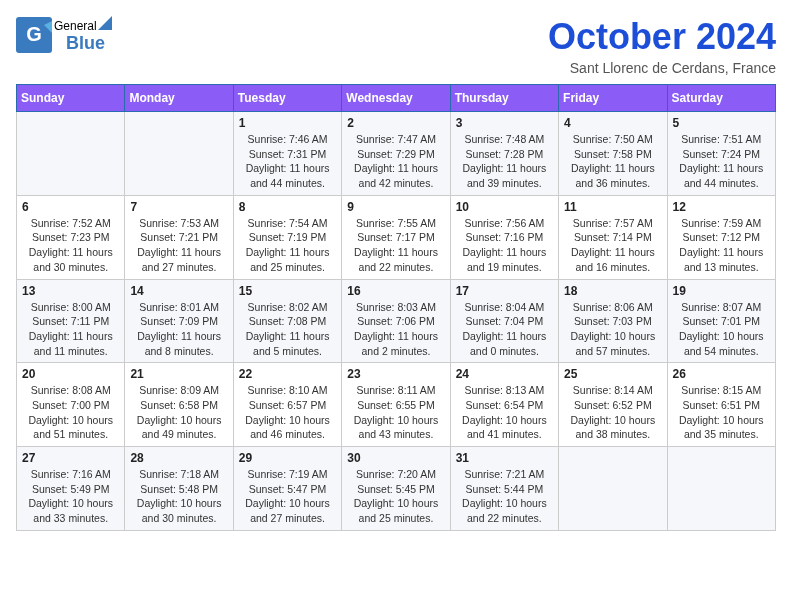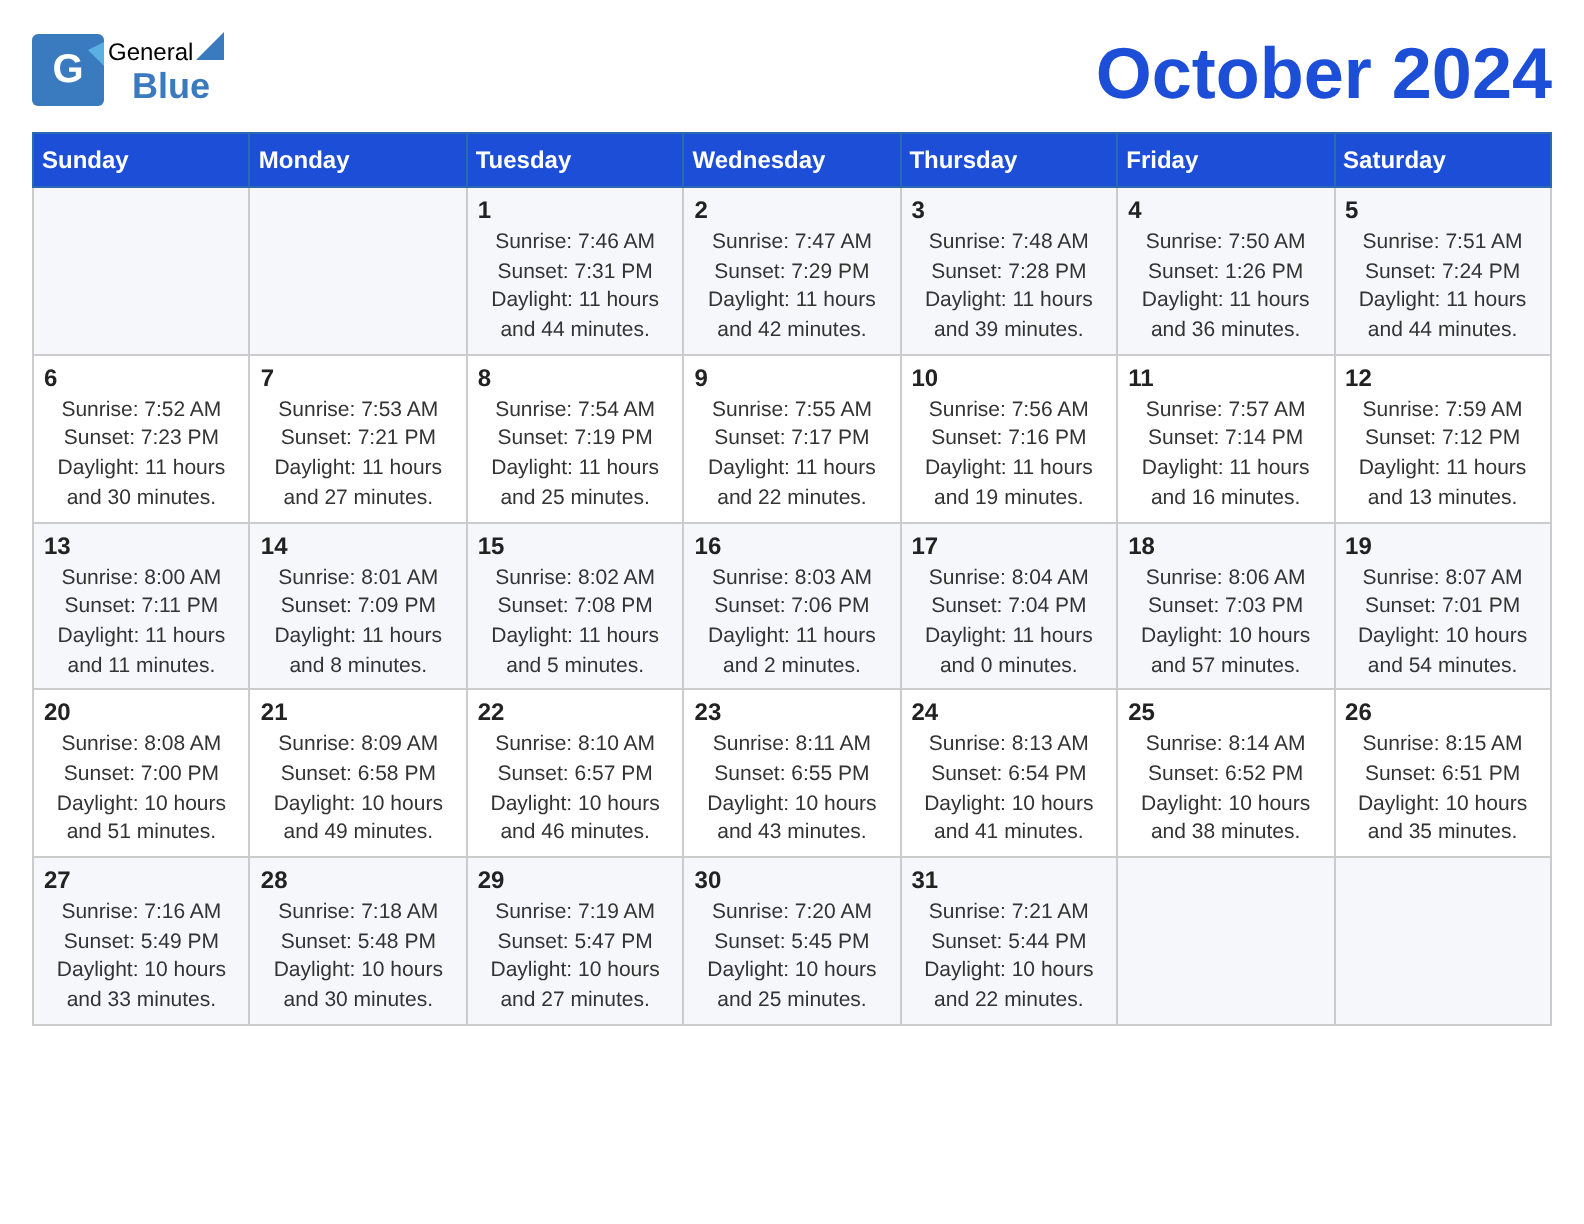--- a/index.html
+++ b/index.html
@@ -33,21 +33,21 @@
       font-size: 14px;
       color: #555;
       margin-top: 2px;
     }
     .calendar {
       width: 100%;
       border-collapse: collapse;
       font-size: 11px;
     }
     .calendar thead tr th {
-      background-color: #1d4ed8;
+      background-color: #8b5cf6;
       color: #fff;
       padding: 6px 4px;
       text-align: left;
       font-size: 12px;
       font-weight: bold;
       border: 1px solid #2a6aaf;
     }
     .calendar tbody tr td {
       border: 1px solid #ccc;
       padding: 4px 5px;
@@ -105,20 +105,21 @@
           </svg>
         </div>
         <div>
           <span style="font-size:18px; font-weight:bold; color:#3a7abf;margin-left:12px;">Blue</span>
         </div>
       </div>
     </div>
   </div>
   <div class="title-section">
     <div class="month-title">October 2024</div>
+    <div class="location">Sant Llorenc de Cerdans, France</div>
   </div>
 </div>
 
 <table class="calendar">
   <thead>
     <tr>
     <th>Sunday</th>
         <th>Monday</th>
         <th>Tuesday</th>
         <th>Wednesday</th>
@@ -152,21 +153,21 @@
           <div class="day-info">
             <div>Sunrise: 7:48 AM</div>
             <div>Sunset: 7:28 PM</div>
             <div>Daylight: 11 hours and 39 minutes.</div>
           </div>
         </td>
         <td>
           <span class="day-number">4</span>
           <div class="day-info">
             <div>Sunrise: 7:50 AM</div>
-            <div>Sunset: 1:26 PM</div>
+            <div>Sunset: 7:58 PM</div>
             <div>Daylight: 11 hours and 36 minutes.</div>
           </div>
         </td>
         <td>
           <span class="day-number">5</span>
           <div class="day-info">
             <div>Sunrise: 7:51 AM</div>
             <div>Sunset: 7:24 PM</div>
             <div>Daylight: 11 hours and 44 minutes.</div>
           </div>

